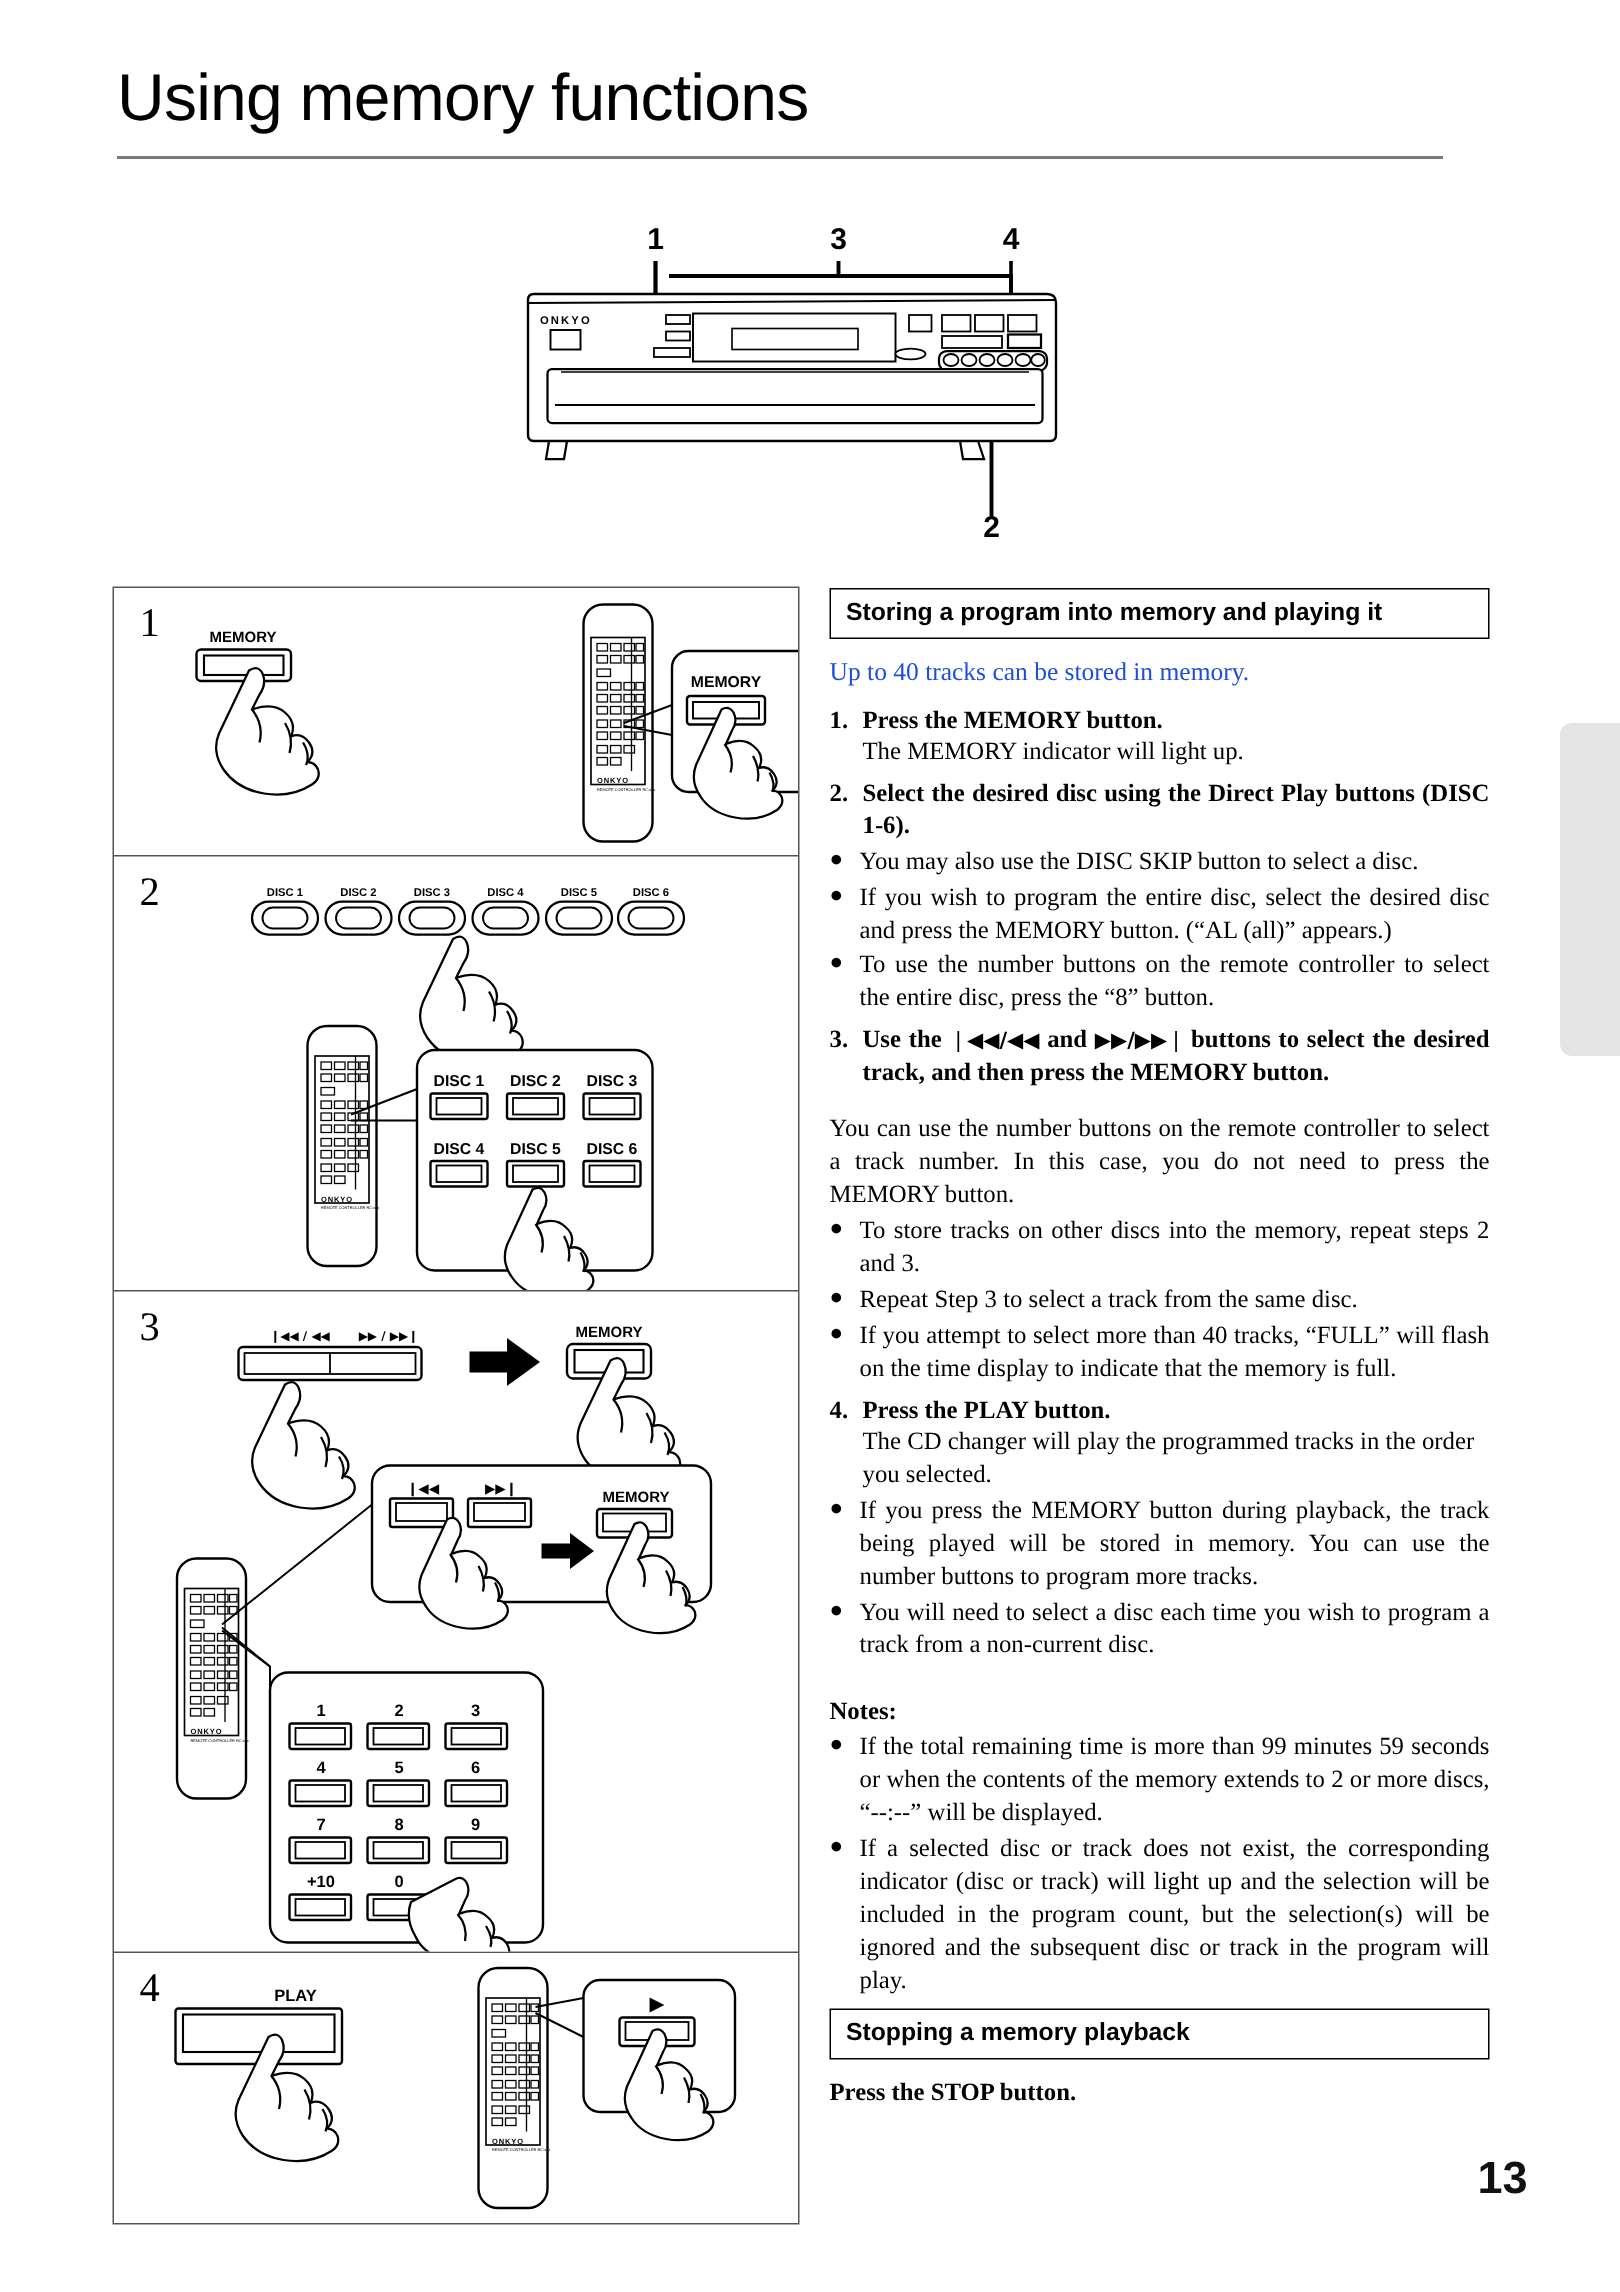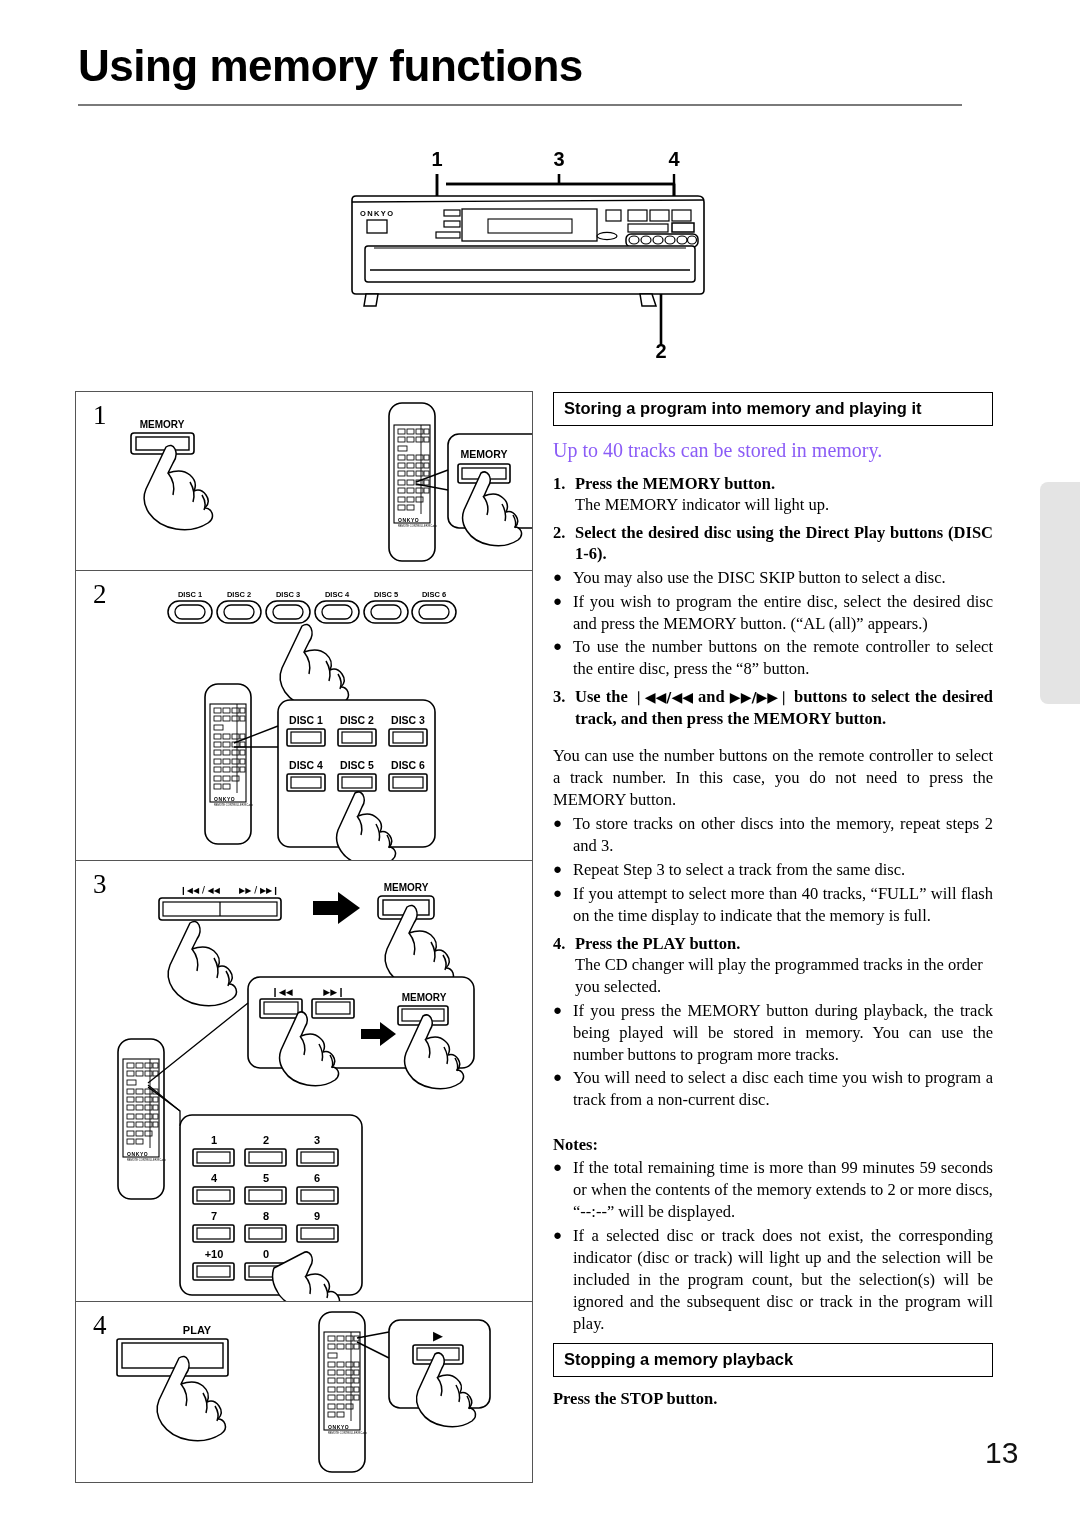--- a/index.html
+++ b/index.html
@@ -9,39 +9,39 @@
     font-family:"Liberation Serif", serif;
     position:relative;
     overflow:hidden;
   }
   .page{position:absolute;inset:0;}
 
   
   .title{
     position:absolute;left:78px;top:44px;
     font-family:"Liberation Sans", sans-serif;
-    font-weight:bold;font-size:44px;letter-spacing:-0.5px;
+    font-weight:normal;font-size:44px;letter-spacing:-0.5px;
     color:#000;line-height:1;
   }
   .title-rule{
     position:absolute;left:78px;top:104px;width:884px;height:2px;
     background:#7a7a7a;
   }
 
   
   .thumb-tab{
     position:absolute;right:0;top:482px;width:40px;height:222px;
     background:#e4e4e4;border-radius:8px 0 0 8px;
   }
 
   
   .page-num{
     position:absolute;left:985px;top:1436px;
     font-family:"Liberation Sans", sans-serif;
-    font-size:30px;font-weight:normal;color:#111;
+    font-size:30px;font-weight:bold;color:#111;
   }
 
   
   .device-fig{position:absolute;left:330px;top:140px;width:400px;height:230px;}
   .device-fig svg{display:block;}
 
   
   .left-col{
     position:absolute;left:75px;top:391px;width:458px;height:1092px;
     border:1.4px solid #555;box-sizing:border-box;
@@ -61,21 +61,21 @@
   }
   .sec-head{
     border:1.6px solid #000;
     box-sizing:border-box;
     padding:6px 10px 7px 10px;
     font-family:"Liberation Sans", sans-serif;
     font-weight:bold;font-size:16.5px;color:#000;
     line-height:1.15;
   }
   .intro{
-    font-size:20px;line-height:1.33;margin:11px 0 9px 0;color:#8b5cf6;
+    font-size:17px;line-height:1.33;margin:11px 0 9px 0;color:#1d4ed8;
   }
   .step{
     display:flex;font-weight:bold;font-size:16.5px;line-height:1.3;
     margin-top:6px;
   }
   .step-n{width:22px;flex:none;}
   .step-t{flex:1;text-align:justify;}
   .sub{
     font-size:16.5px;line-height:1.32;margin-left:22px;color:#000;
   }

